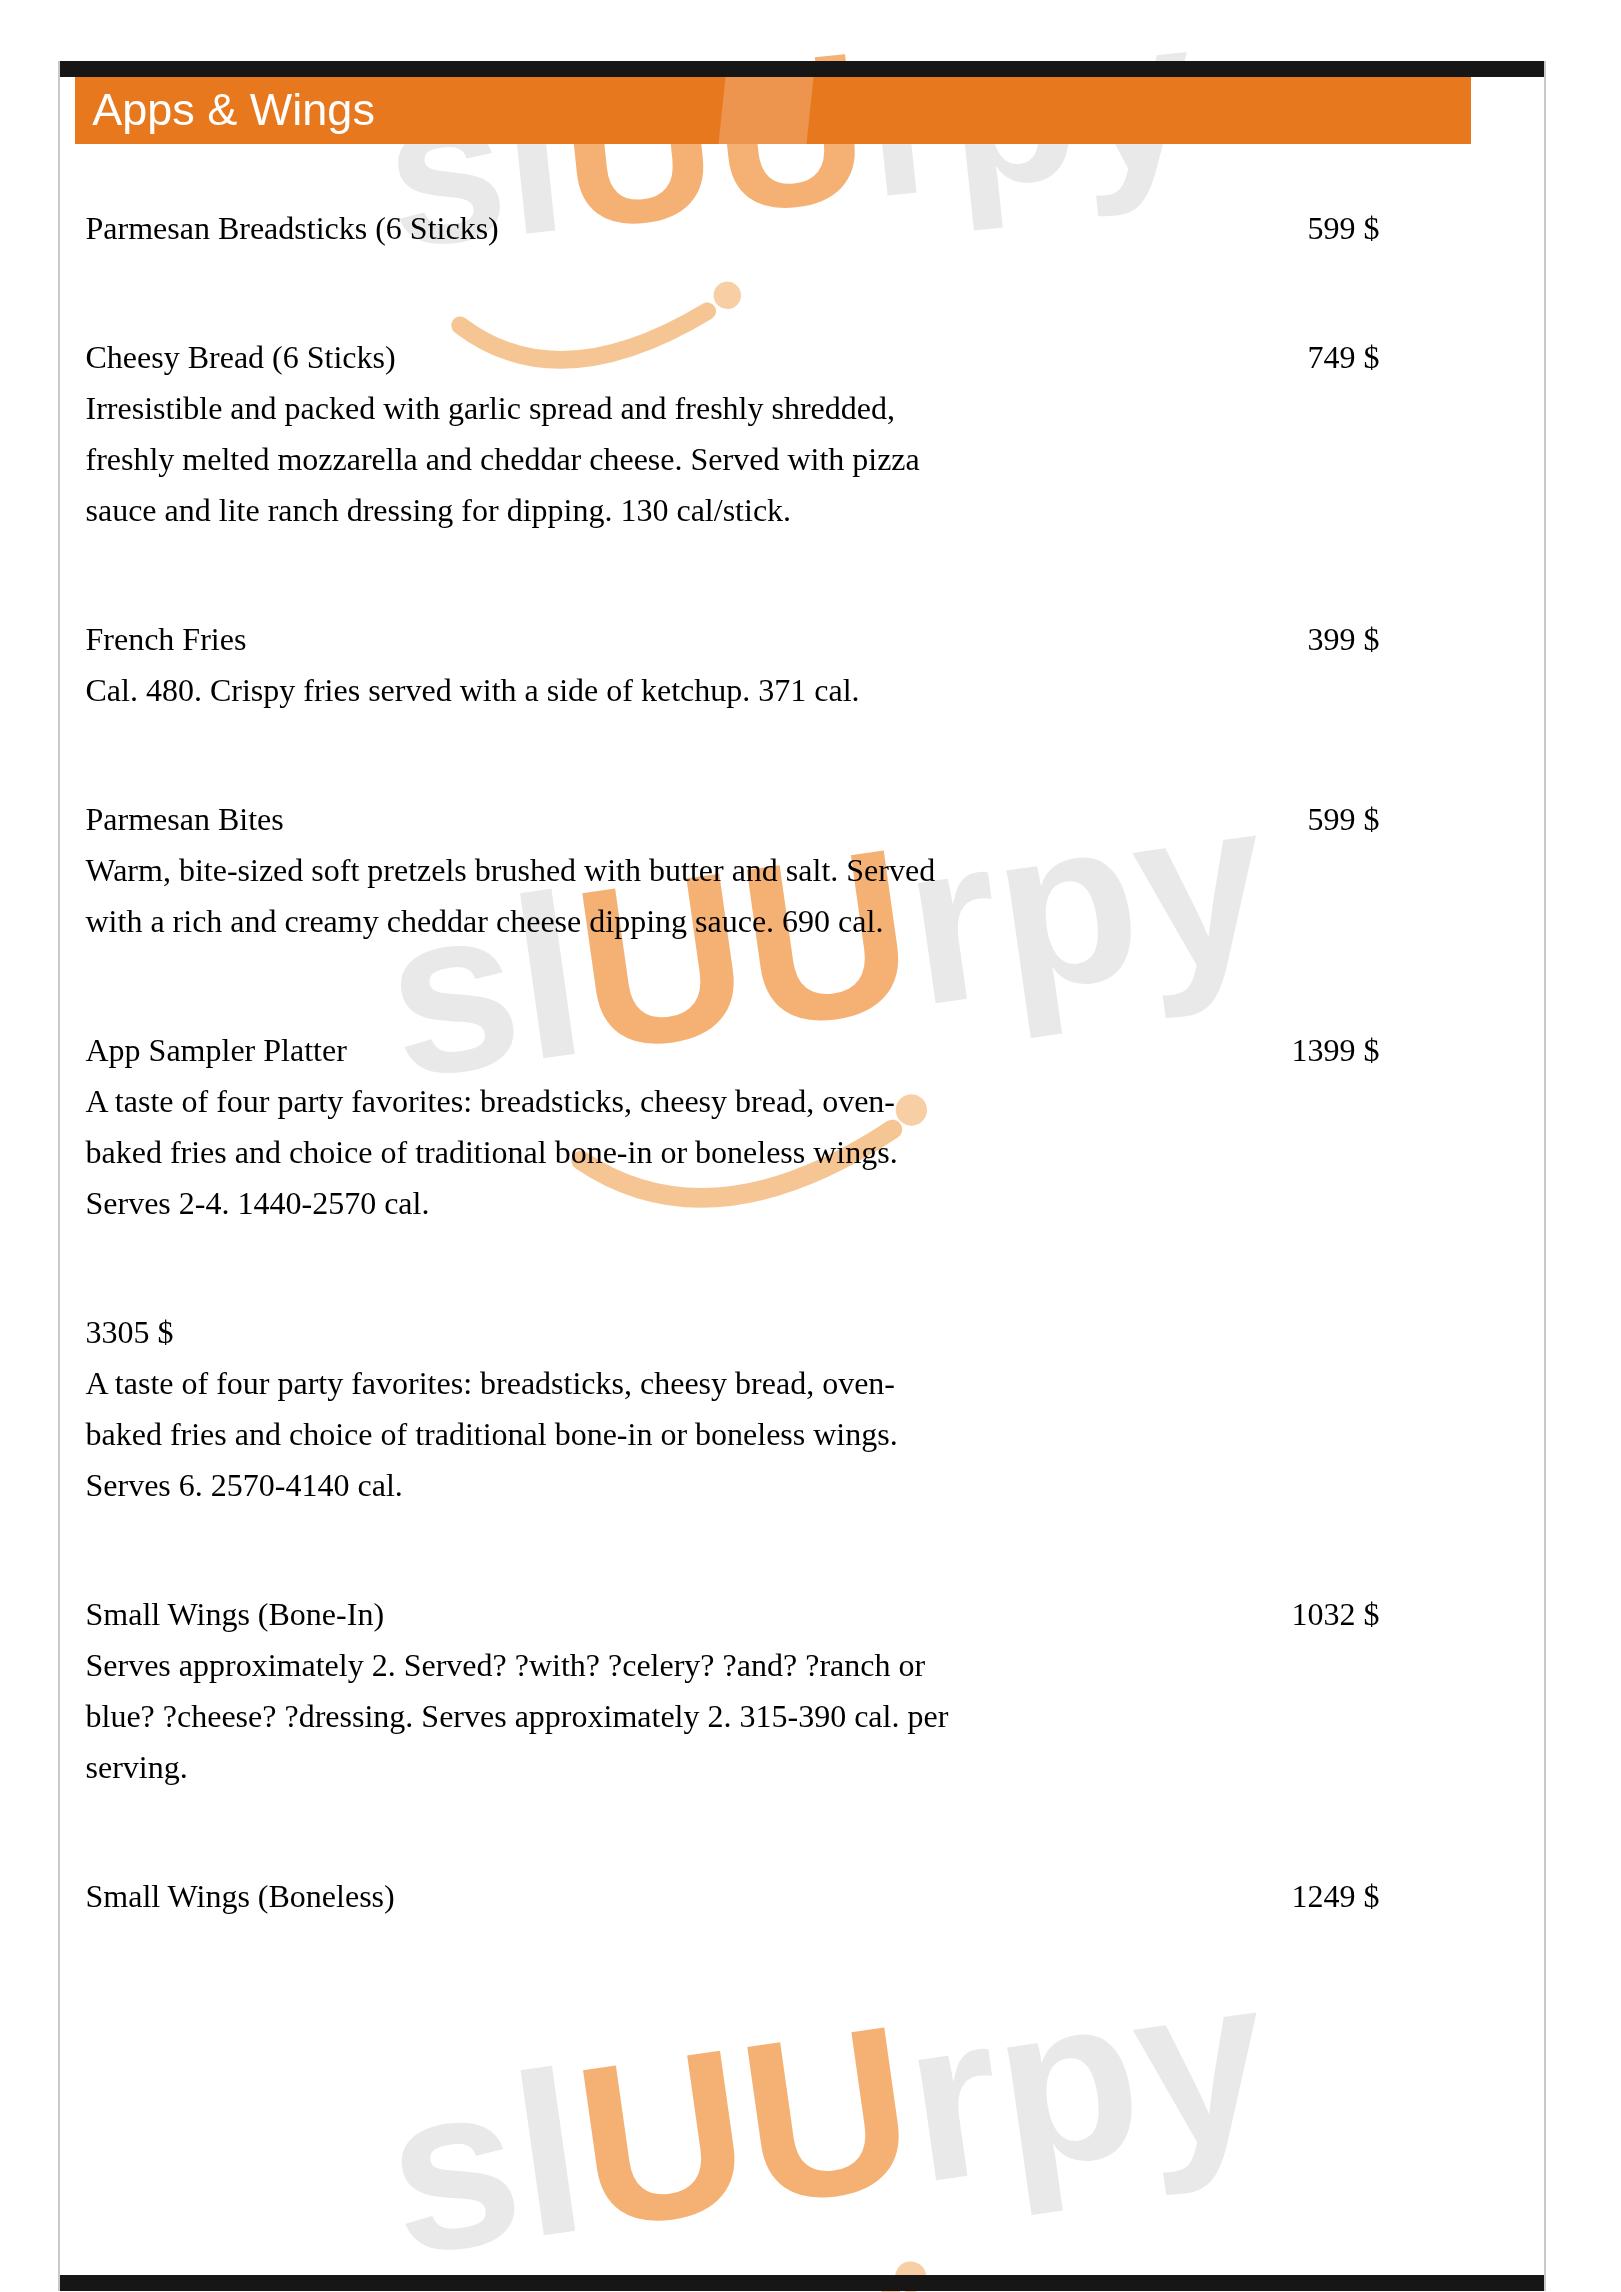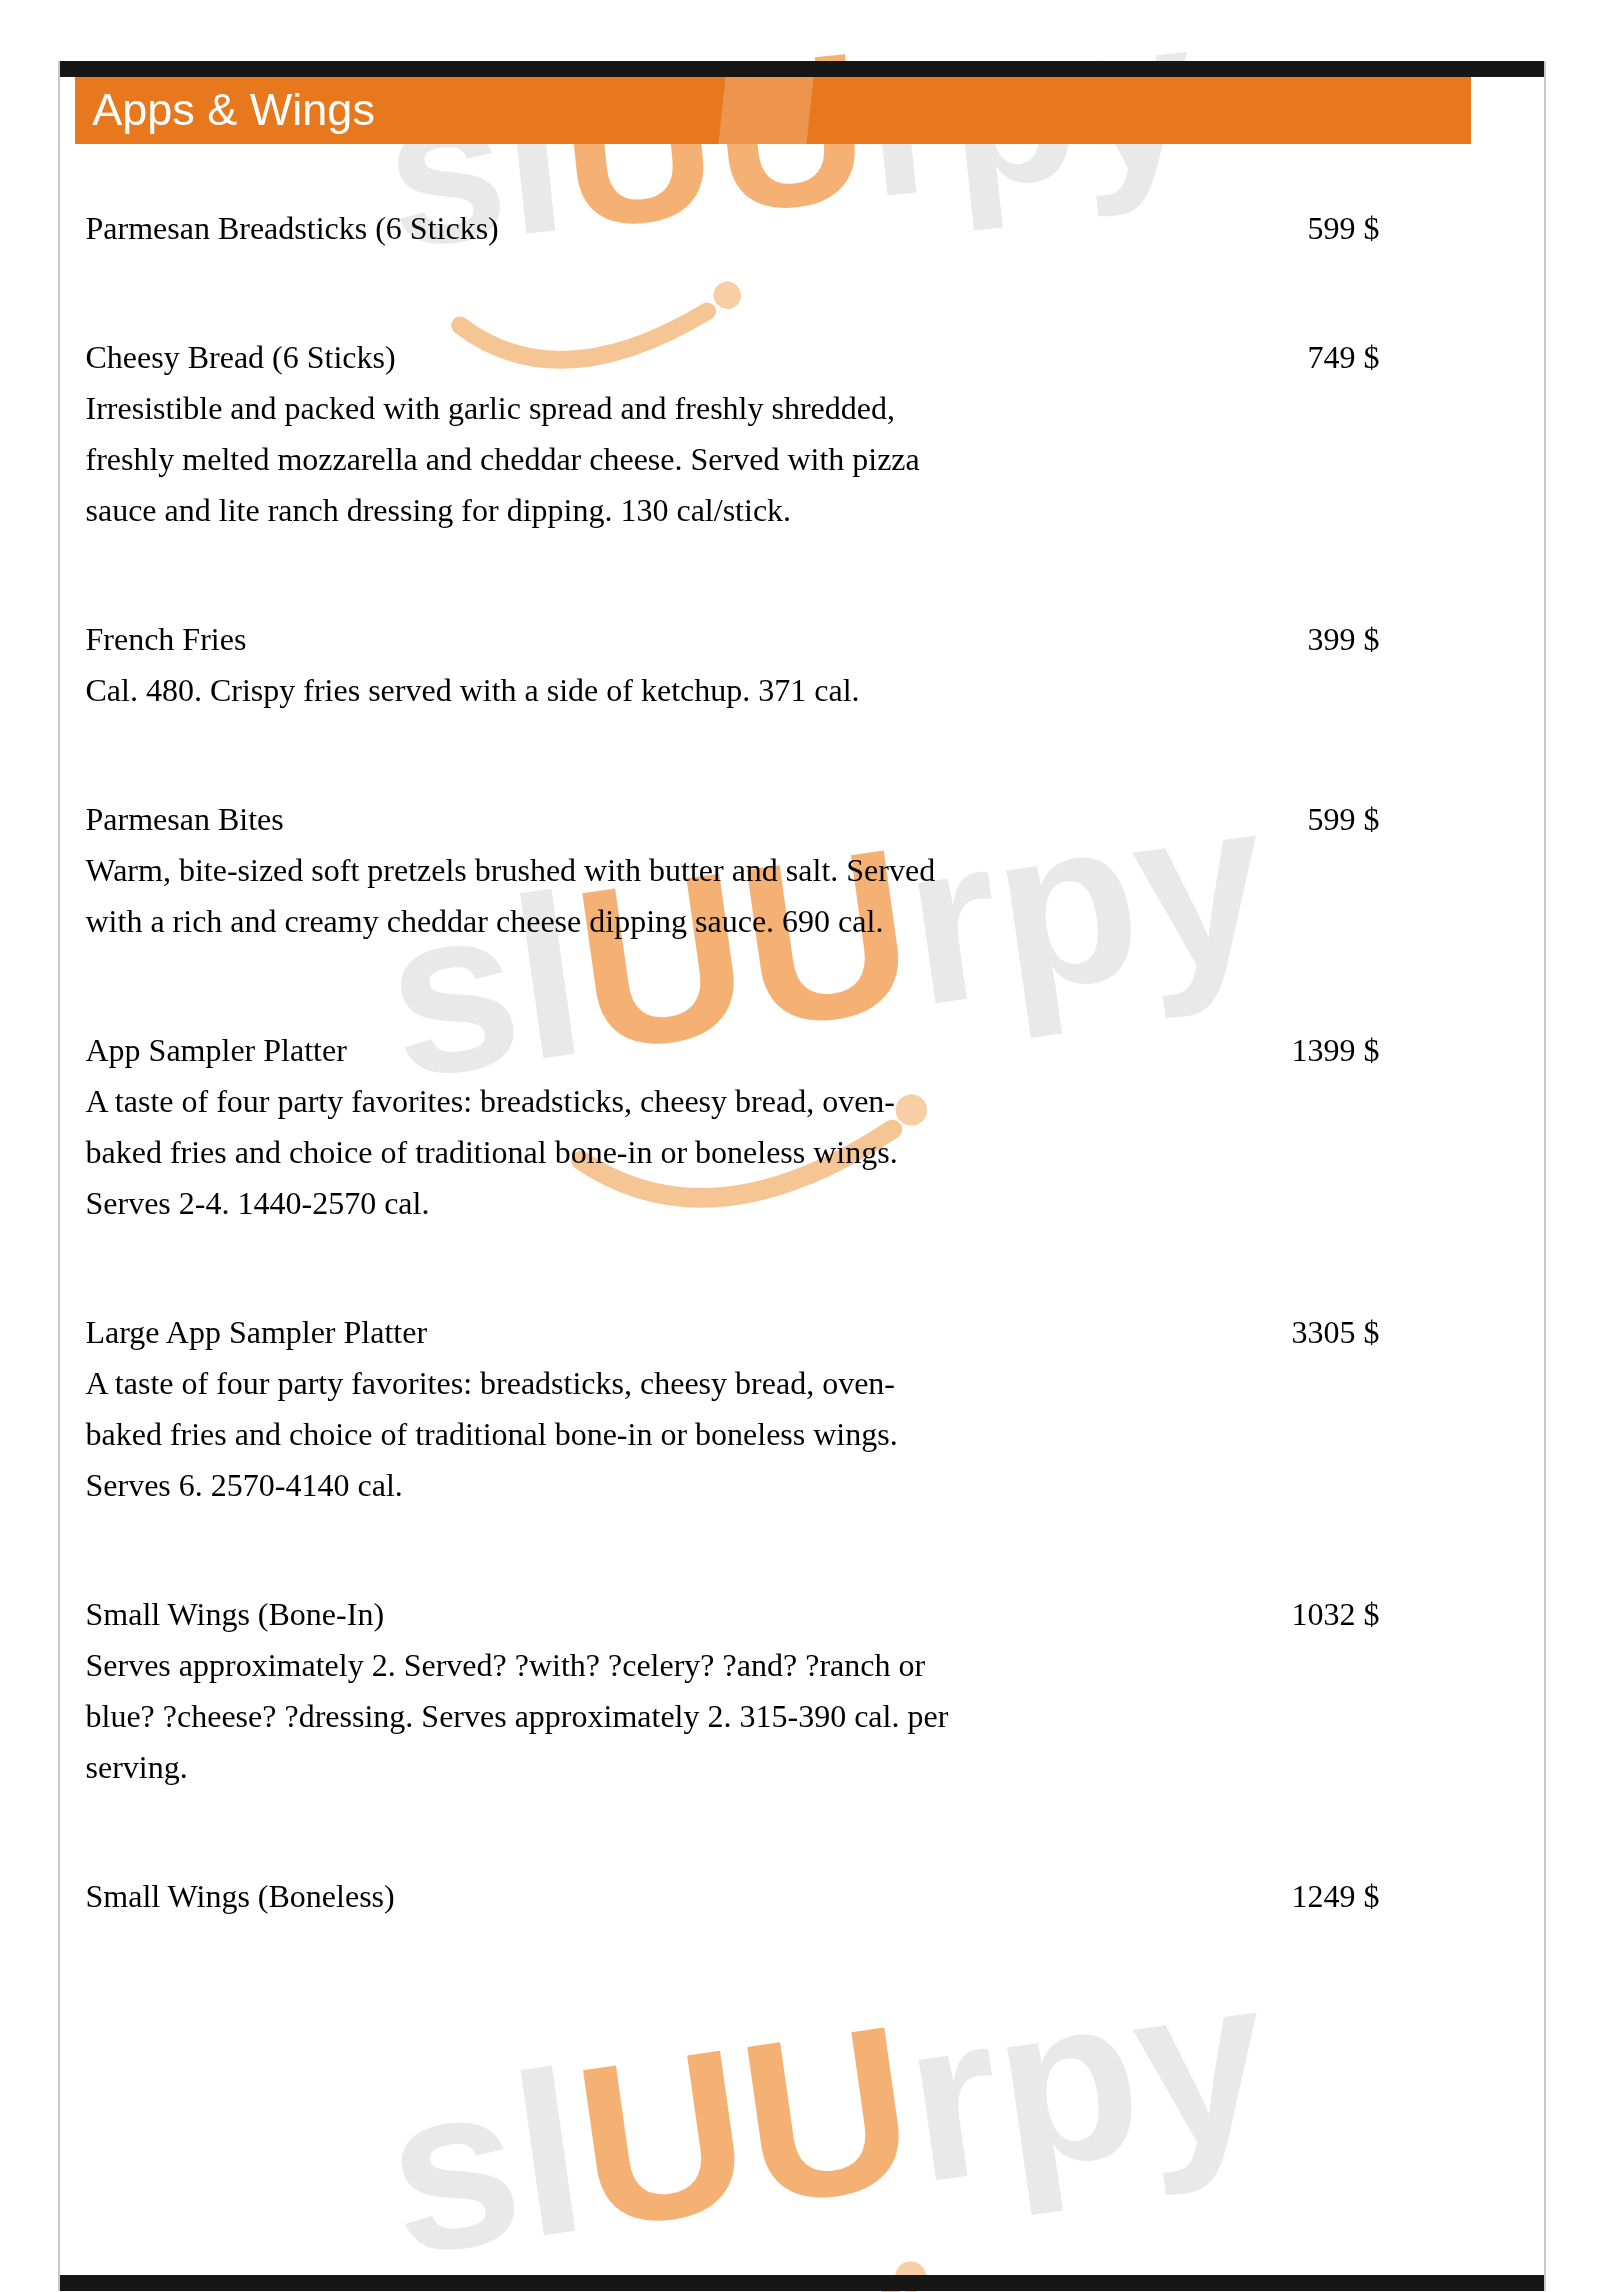--- a/index.html
+++ b/index.html
@@ -181,21 +181,20 @@
       <span class="item-name">App Sampler Platter</span>
       <span class="item-price">1399 $</span>
     </div>
     <div class="item-desc">A taste of four party favorites:  breadsticks, cheesy bread, oven-
 baked fries and choice of traditional bone-in or boneless wings.
 Serves 2-4. 1440-2570 cal.</div>
   </div>
 
   <div class="item">
     <div class="item-head">
-      <span class="item-name">Large App Sampler Platter</span>
       <span class="item-price">3305 $</span>
     </div>
     <div class="item-desc">A taste of four party favorites:  breadsticks, cheesy bread, oven-
 baked fries and choice of traditional bone-in or boneless wings.
 Serves 6. 2570-4140 cal.</div>
   </div>
 
   <div class="item">
     <div class="item-head">
       <span class="item-name">Small Wings (Bone-In)</span>

